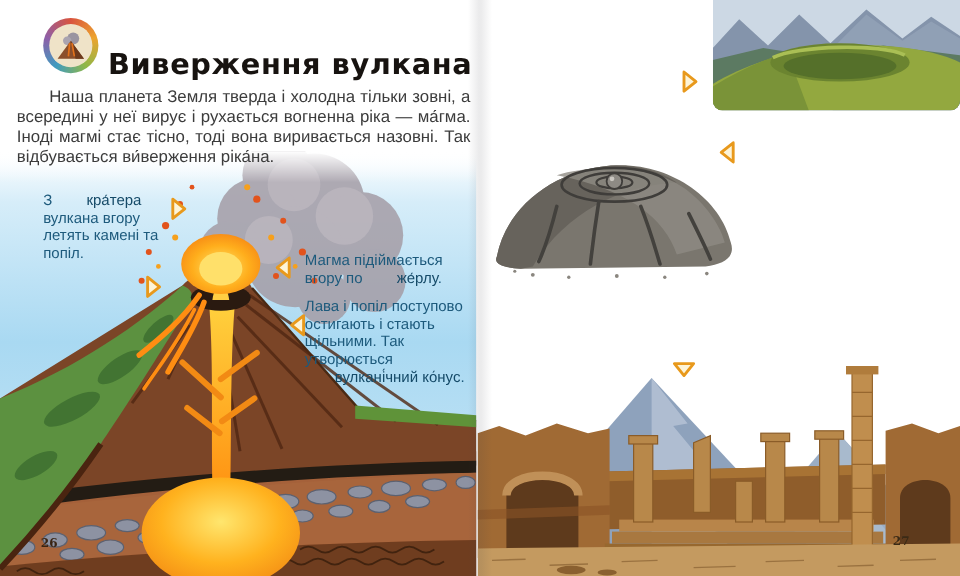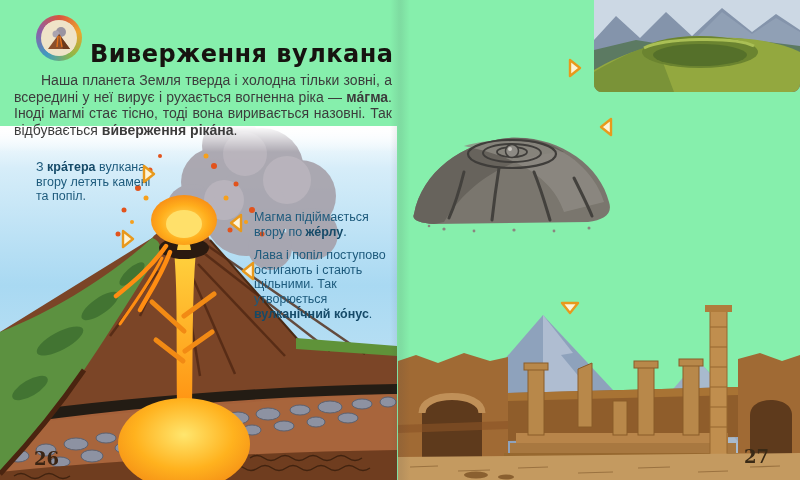--- a/index.html
+++ b/index.html
@@ -1,33 +1,33 @@
 <!DOCTYPE html>
 <html><head>
 <meta charset="utf-8">
 <style>
   html,body{margin:0;padding:0;}
   body{font-family:"Liberation Sans", sans-serif; background:#777;}
-  .spread{position:relative;width:800px;height:480px;background:#86efac;overflow:hidden;}
+  .spread{position:relative;width:800px;height:480px;background:#ffffff;overflow:hidden;}
   .abs{position:absolute;}
   .gutter{left:390px;top:0;width:20px;height:480px;
     background:linear-gradient(90deg,rgba(0,0,0,0) 0%,rgba(60,60,70,0.10) 45%,rgba(60,60,70,0.10) 55%,rgba(0,0,0,0) 100%);}
   
   .badge{left:36px;top:15px;width:46px;height:46px;border-radius:50%;
     background:conic-gradient(#d9543e,#eda42e,#8fb747,#3f9bc0,#8e5fa8,#d9543e);
     display:flex;align-items:center;justify-content:center;}
   .badge-inner{width:36px;height:36px;border-radius:50%;background:#efe3c8;display:flex;align-items:center;justify-content:center;overflow:hidden;}
   .page-title{left:90px;top:24px;font-family:"DejaVu Sans",sans-serif;font-weight:800;
     font-size:24px;letter-spacing:0.5px;color:#171310;}
   .intro{left:14px;top:58px;width:378px;font-size:14px;line-height:1.18;color:#3c3c3c;
     text-align:justify;text-indent:27px;}
-  .intro b, .para b, .dlabel b{font-weight:700;}
+  .intro b, .para b, .dlabel b{font-weight:400;}
   .dlabel{font-size:12.5px;line-height:1.17;color:#1d5a7c;}
-  .dlabel b{color:#154a68;}
-  .pageno{font-family:"DejaVu Serif",serif;font-size:18px;font-weight:700;color:#3a2413;}
+  .dlabel b{color:#154a68;margin-left:25px;}
+  .pageno{font-family:"DejaVu Serif",serif;font-size:10px;font-weight:700;color:#3a2413;}
   .art{display:block;}
   .sky-fade{left:0;top:126px;width:397px;height:26px;
     background:linear-gradient(180deg,#ffffff 0%,rgba(255,255,255,0) 100%);}
   .imgframe{overflow:hidden;}
   .crater-frame{border-radius:0 0 8px 8px;}
 </style>
 </head>
 <body>
 
 <div class="spread">

